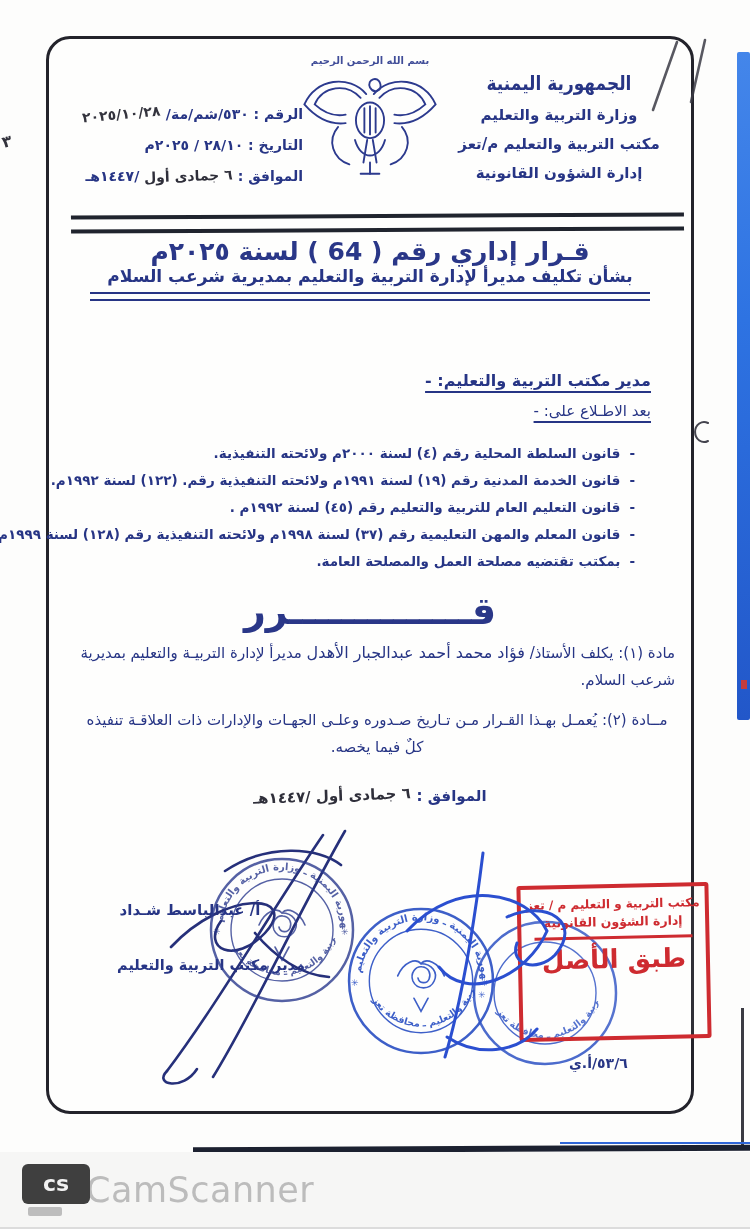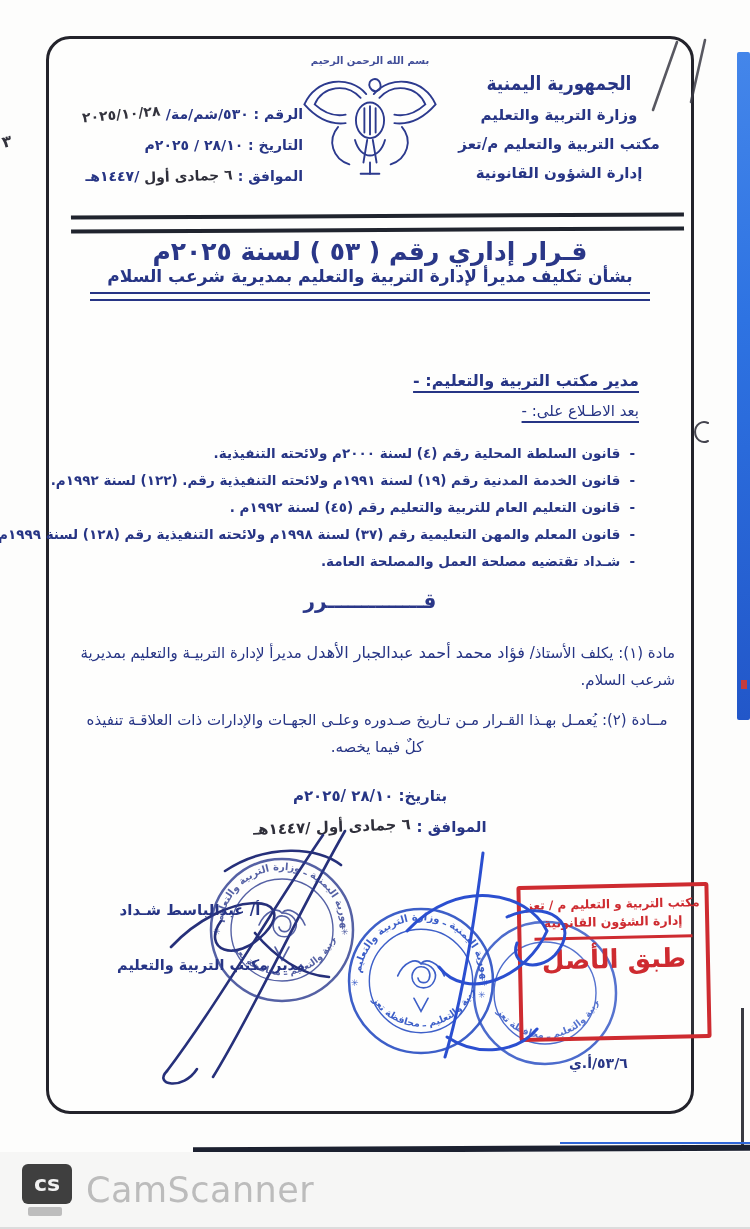--- a/index.html
+++ b/index.html
@@ -33,29 +33,29 @@
   
   .rule{left:22px;top:175px;width:613px;height:10px;border-top:4.5px solid #20242e;
         border-bottom:4px solid #20242e;transform:rotate(-.3deg);}
   .title-block{left:20px;top:198px;width:602px;text-align:center;direction:rtl;}
   .title-main{font-size:25px;font-weight:bold;color:#2a3788;}
   .title-subject{display:inline-block;font-size:17px;font-weight:bold;}
   .title-underlines{margin:6px auto 0;width:560px;height:5px;border-top:2px solid #273585;
         border-bottom:2px solid #273585;}
 
   
-  .addressee{left:0;right:16px;top:332px;direction:rtl;text-align:right;padding-right:36px;}
+  .addressee{left:0;right:4px;top:332px;direction:rtl;text-align:right;padding-right:36px;}
   .addressee .l1{font-size:16px;font-weight:bold;text-decoration:underline;text-underline-offset:5px;
         text-decoration-thickness:2px;display:inline-block;margin-bottom:11px;}
   .addressee .l2{font-size:15px;font-weight:normal;text-decoration:underline;text-underline-offset:5px;
         text-decoration-thickness:2px;display:inline-block;}
   .citations{left:0;right:0;top:404px;direction:rtl;padding-right:56px;font-size:13.5px;font-weight:bold;}
   .citations .li{white-space:nowrap;margin-bottom:7px;line-height:20px;}
   .citations .b{margin-left:9px;}
-  .decree{left:0;width:100%;top:550px;text-align:center;font-size:20px;font-weight:bold;color:#2a3788;}
+  .decree{left:0;width:100%;top:550px;text-align:center;font-size:38px;font-weight:bold;color:#2a3788;}
   .article{left:0;right:0;direction:rtl;text-align:right;padding:0 16px 0 30px;
            font-size:15px;font-weight:normal;line-height:27px;}
   .art1{top:600px;}
   .art2{top:668px;text-align:center;}
   .art-name{font-size:16px;}
   .issued{left:121px;top:742px;width:400px;text-align:center;direction:rtl;
           font-size:15px;font-weight:bold;line-height:31px;}
 
   
   .sig-name{left:34px;top:862px;width:214px;text-align:center;font-size:15px;font-weight:bold;z-index:2;}
@@ -78,21 +78,21 @@
   
   .corner-marks{left:645px;top:34px;z-index:8;}
   .margin-mark{left:2px;top:132px;font-size:16px;font-weight:bold;color:#33333d;
                transform:rotate(-14deg);z-index:8;}
   .c-mark{left:694px;top:420px;z-index:8;}
 
   
   .cs-bar{left:0;top:1152px;width:750px;height:77px;background:#f6f6f5;border-bottom:2px solid #dcdcdc;
           display:flex;align-items:center;gap:18px;padding-left:22px;box-sizing:border-box;}
   .cs-logo{width:46px;height:52px;position:relative;}
-  .cs-logo .sq{width:50px;height:40px;background:#3f3f3f;border-radius:6px;color:#f2f2f2;
+  .cs-logo .sq{width:68px;height:40px;background:#3f3f3f;border-radius:6px;color:#f2f2f2;
        font-weight:bold;font-size:22px;display:flex;align-items:center;justify-content:center;}
   .cs-logo .tab{width:34px;height:9px;background:#bdbdbd;border-radius:2px;margin:3px auto 0;}
   .cs-name{font-size:35px;color:#bcbcbc;letter-spacing:.5px;}
   .cs-ar{font-size:29px;color:#b7b7b7;font-weight:bold;direction:rtl;}
 </style>
 </head>
 <body>
 
 <div class="page">
 
@@ -143,57 +143,53 @@
       <div>
         <span>الموافق :</span>
         <span class="hw2">٦ جمادى أول</span>
         <span>/١٤٤٧هـ</span>
       </div>
     </div>
 
     <div class="abs rule"></div>
 
     <div class="abs title-block">
-      <div class="title-main">قـرار إداري رقم ( ٥٣ ) لسنة ٢٠٢٥م</div>
+      <div class="title-main">قـرار إداري رقم ( 64 ) لسنة ٢٠٢٥م</div>
       <div class="title-subject">بشأن تكليف مديرأ لإدارة التربية والتعليم بمديرية شرعب السلام</div>
       <div class="title-underlines"></div>
     </div>
 
     <div class="abs addressee">
       <div><span class="l1">مدير مكتب التربية والتعليم: -</span></div>
       <div><span class="l2">بعد الاطـلاع على: -</span></div>
     </div>
 
     <div class="abs citations">
       <div class="li"><span class="b">-</span><span>قانون السلطة المحلية رقم (٤) لسنة ٢٠٠٠م ولائحته التنفيذية.</span></div>
       <div class="li"><span class="b">-</span><span>قانون الخدمة المدنية رقم (١٩) لسنة ١٩٩١م ولائحته التنفيذية رقم. (١٢٢) لسنة ١٩٩٢م.</span></div>
       <div class="li"><span class="b">-</span><span>قانون التعليم العام للتربية والتعليم رقم (٤٥) لسنة ١٩٩٢م .</span></div>
       <div class="li"><span class="b">-</span><span>قانون المعلم والمهن التعليمية رقم (٣٧) لسنة ١٩٩٨م ولائحته التنفيذية رقم (١٢٨) لسنة ١٩٩٩م.</span></div>
-      <div class="li"><span class="b">-</span><span>شـداد تقتضيه مصلحة العمل والمصلحة العامة.</span></div>
+      <div class="li"><span class="b">-</span><span>بمكتب تقتضيه مصلحة العمل والمصلحة العامة.</span></div>
     </div>
 
     <div class="abs decree">قــــــــــــــرر</div>
 
     <div class="abs article art1">
       <span>مادة (١):</span>
       <span>يكلف الأستاذ/</span>
       <span class="art-name">فؤاد محمد أحمد عبدالجبار الأهدل</span>
       <span>مديرأ لإدارة التربيـة والتعليم بمديرية شرعب السلام.</span>
     </div>
 
     <div class="abs article art2">
       <span>مــادة (٢):</span>
       <span>يُعمـل بهـذا القـرار مـن تـاريخ صـدوره وعلـى الجهـات والإدارات ذات العلاقـة تنفيذه كلٌ فيما يخصه.</span>
     </div>
 
     <div class="abs issued">
-      <div>
-        <span>بتاريخ:</span>
-        <span>٢٨/١٠ /٢٠٢٥م</span>
-      </div>
       <div>
         <span>الموافق :</span>
         <span class="hw2">٦ جمادى أول /١٤٤٧هـ</span>
       </div>
     </div>
 
     <div class="abs sig-name">أ/ عبدالباسط شـداد</div>
     <div class="abs sig-role">مدير مكتب التربية والتعليم</div>
 
     <svg class="abs sig-svg" width="300" height="262" viewBox="0 0 300 262">

